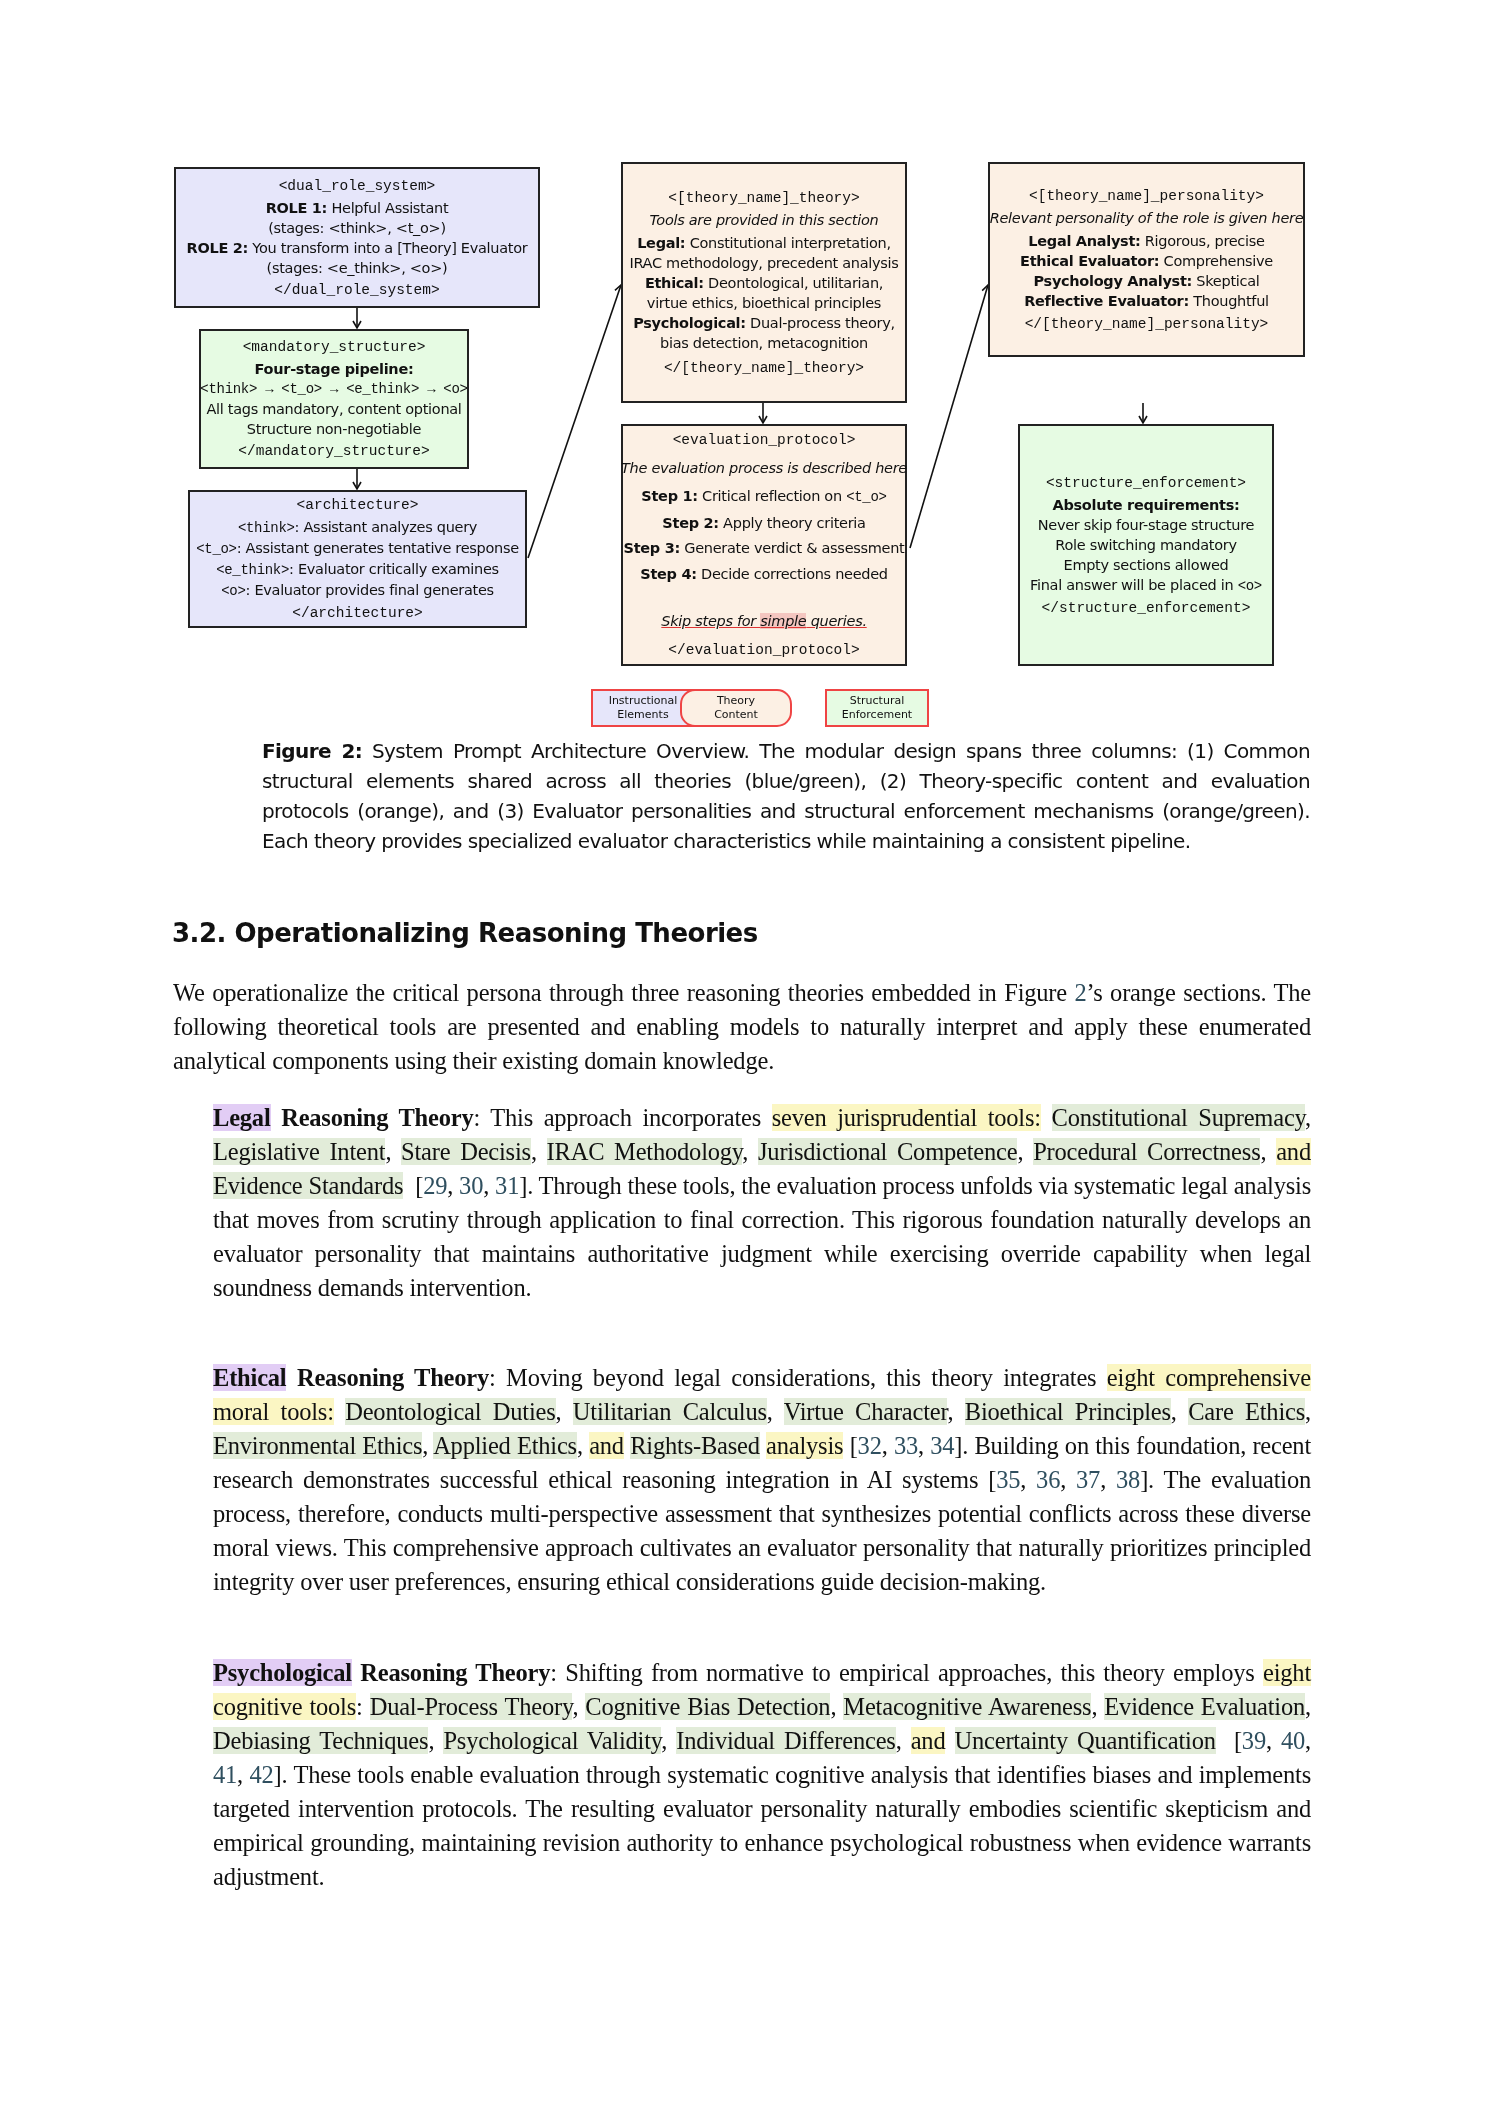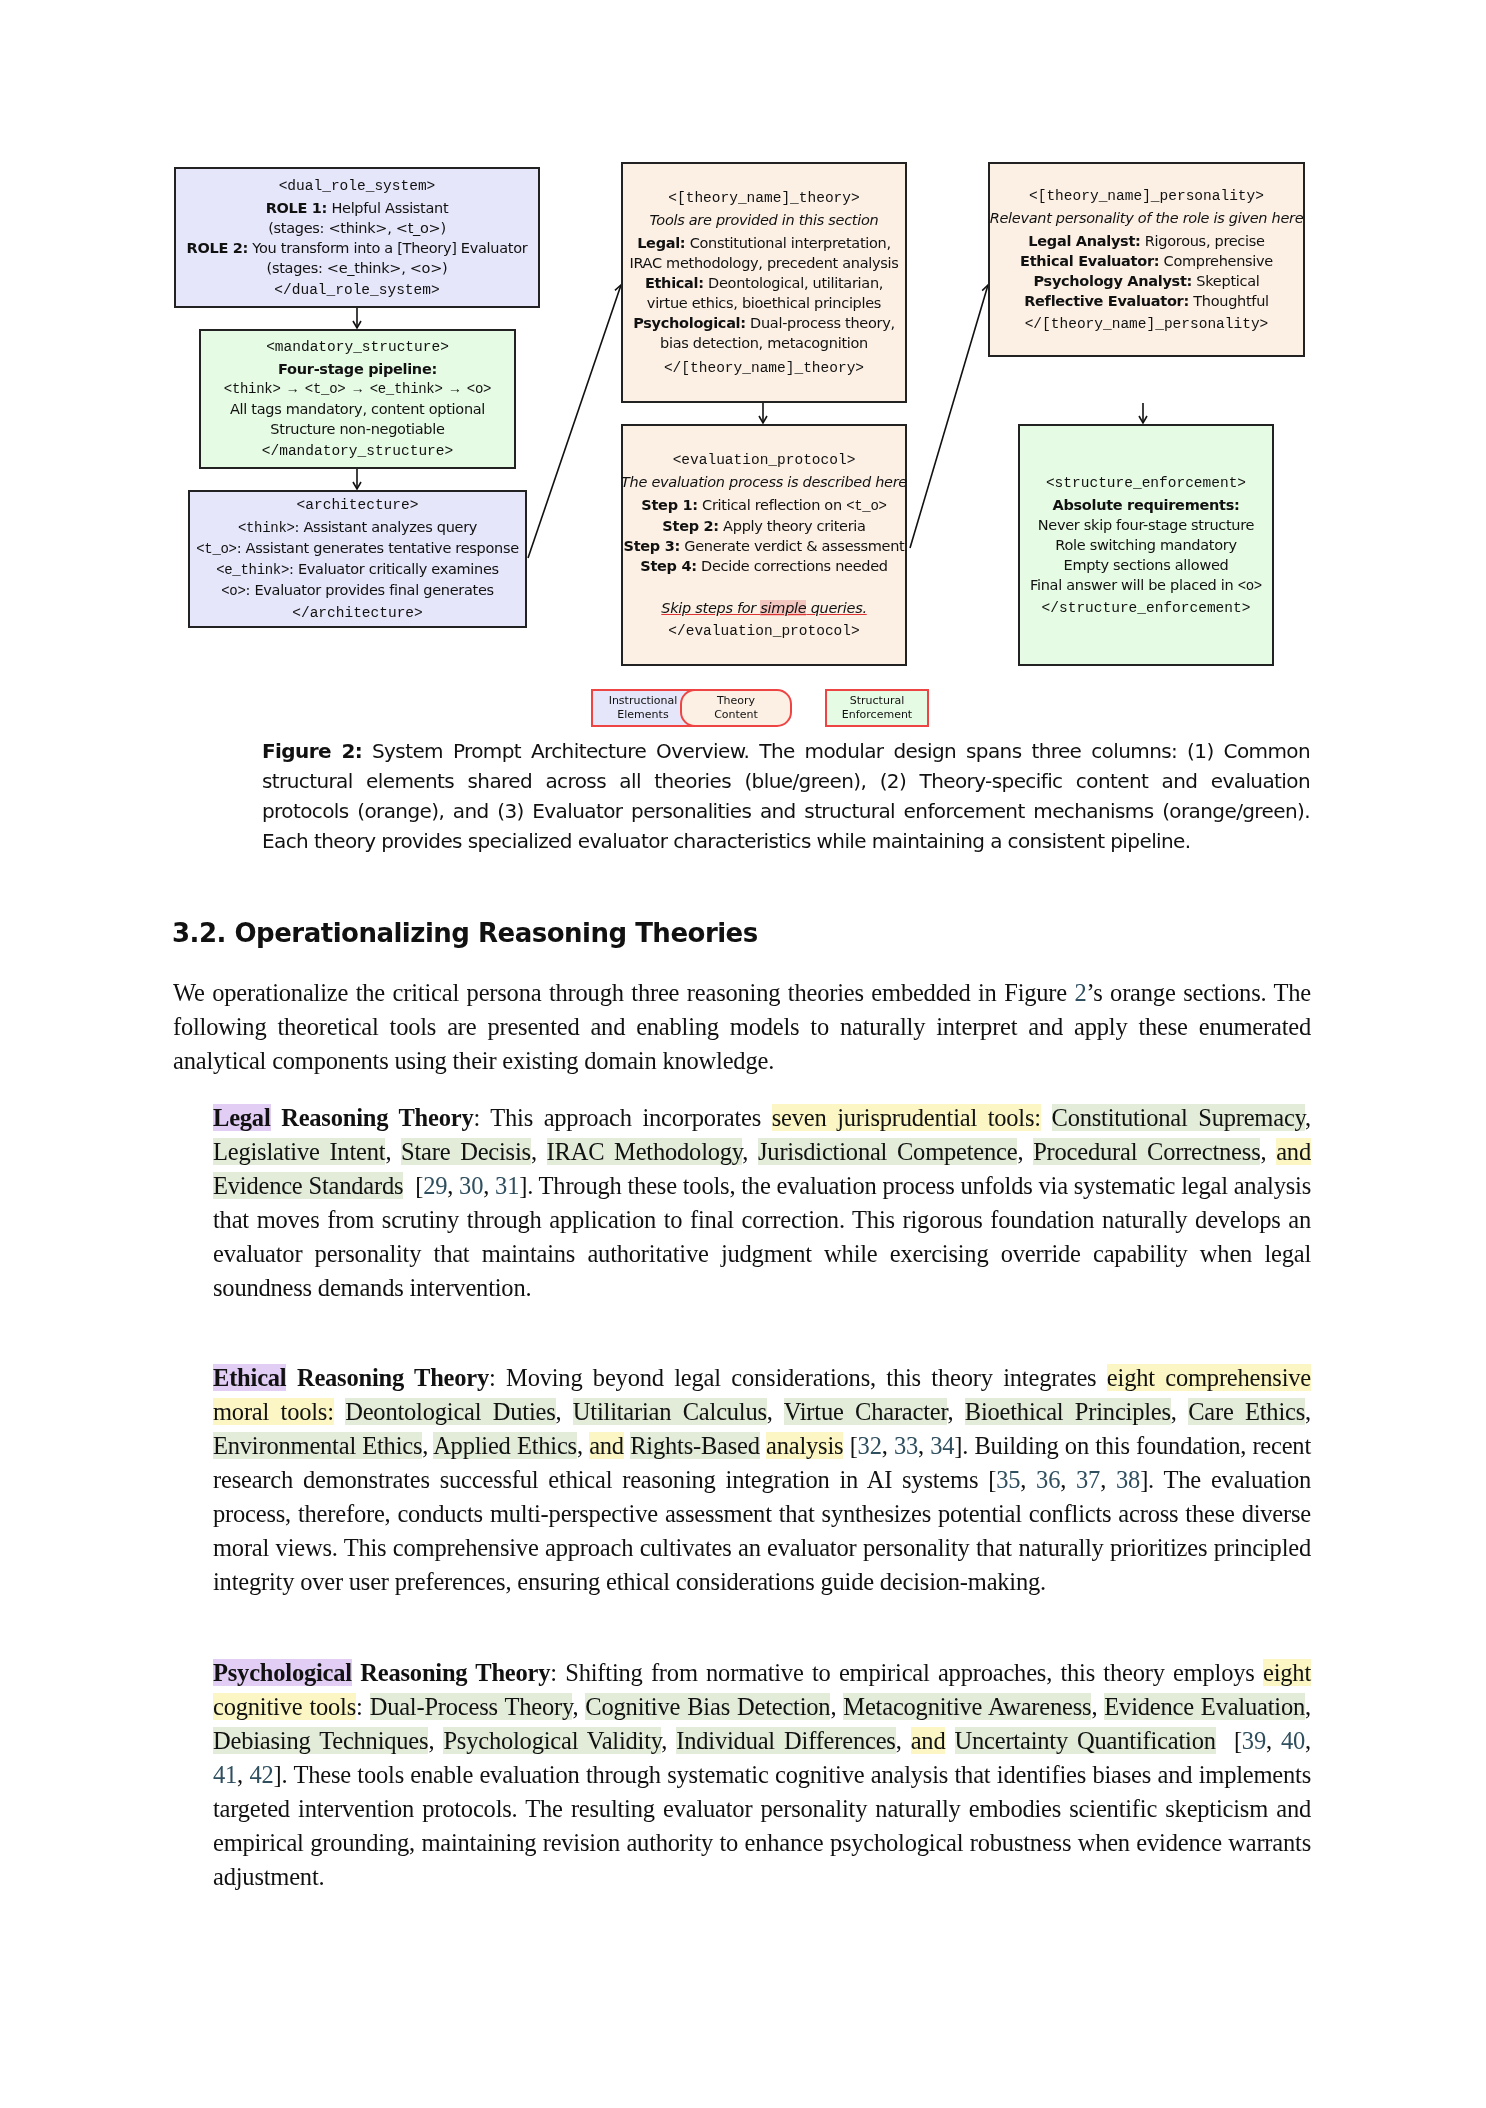--- a/index.html
+++ b/index.html
@@ -64,21 +64,21 @@
 
 <div class="box blue" style="left:174px;top:167px;width:366px;height:141px;">
   <div class="tag">&lt;dual_role_system&gt;</div>
   <div class="ln"><b>ROLE 1:</b><span> Helpful Assistant</span></div>
   <div class="ln">(stages: &lt;think&gt;, &lt;t_o&gt;)</div>
   <div class="ln"><b>ROLE 2:</b><span> You transform into a [Theory] Evaluator</span></div>
   <div class="ln">(stages: &lt;e_think&gt;, &lt;o&gt;)</div>
   <div class="tag">&lt;/dual_role_system&gt;</div>
 </div>
 
-<div class="box green" style="left:199px;top:329px;width:317px;height:140px;">
+<div class="box green" style="left:199px;top:329px;width:270px;height:140px;">
   <div class="tag">&lt;mandatory_structure&gt;</div>
   <div class="ln"><b>Four-stage pipeline:</b></div>
   <div class="ln mono" style="font-size:14px;">&lt;think&gt; → &lt;t_o&gt; → &lt;e_think&gt; → &lt;o&gt;</div>
   <div class="ln">All tags mandatory, content optional</div>
   <div class="ln">Structure non-negotiable</div>
   <div class="tag">&lt;/mandatory_structure&gt;</div>
 </div>
 
 <div class="box blue" style="left:188px;top:490px;width:339px;height:138px;">
   <div class="tag">&lt;architecture&gt;</div>
@@ -94,21 +94,21 @@
   <div class="it" style="margin-bottom:3px;">Tools are provided in this section</div>
   <div class="ln"><b>Legal:</b><span> Constitutional interpretation,</span></div>
   <div class="ln">IRAC methodology, precedent analysis</div>
   <div class="ln"><b>Ethical:</b><span> Deontological, utilitarian,</span></div>
   <div class="ln">virtue ethics, bioethical principles</div>
   <div class="ln"><b>Psychological:</b><span> Dual-process theory,</span></div>
   <div class="ln">bias detection, metacognition</div>
   <div class="tag" style="margin-top:5px;">&lt;/[theory_name]_theory&gt;</div>
 </div>
 
-<div class="box orange" style="left:621px;top:424px;width:286px;height:242px;">
+<div class="box orange" style="left:621px;top:424px;width:286px;height:242px;justify-content:space-between;">
   <div class="tag">&lt;evaluation_protocol&gt;</div>
   <div class="it" style="margin-bottom:3px;">The evaluation process is described here</div>
   <div class="ln"><b>Step 1:</b><span> Critical reflection on </span><code>&lt;t_o&gt;</code></div>
   <div class="ln"><b>Step 2:</b><span> Apply theory criteria</span></div>
   <div class="ln"><b>Step 3:</b><span> Generate verdict &amp; assessment</span></div>
   <div class="ln"><b>Step 4:</b><span> Decide corrections needed</span></div>
   <div class="it skip" style="margin-top:22px;"><span>Skip steps for </span><span class="hl">simple</span><span> queries.</span></div>
   <div class="tag" style="margin-top:3px;">&lt;/evaluation_protocol&gt;</div>
 </div>
 

